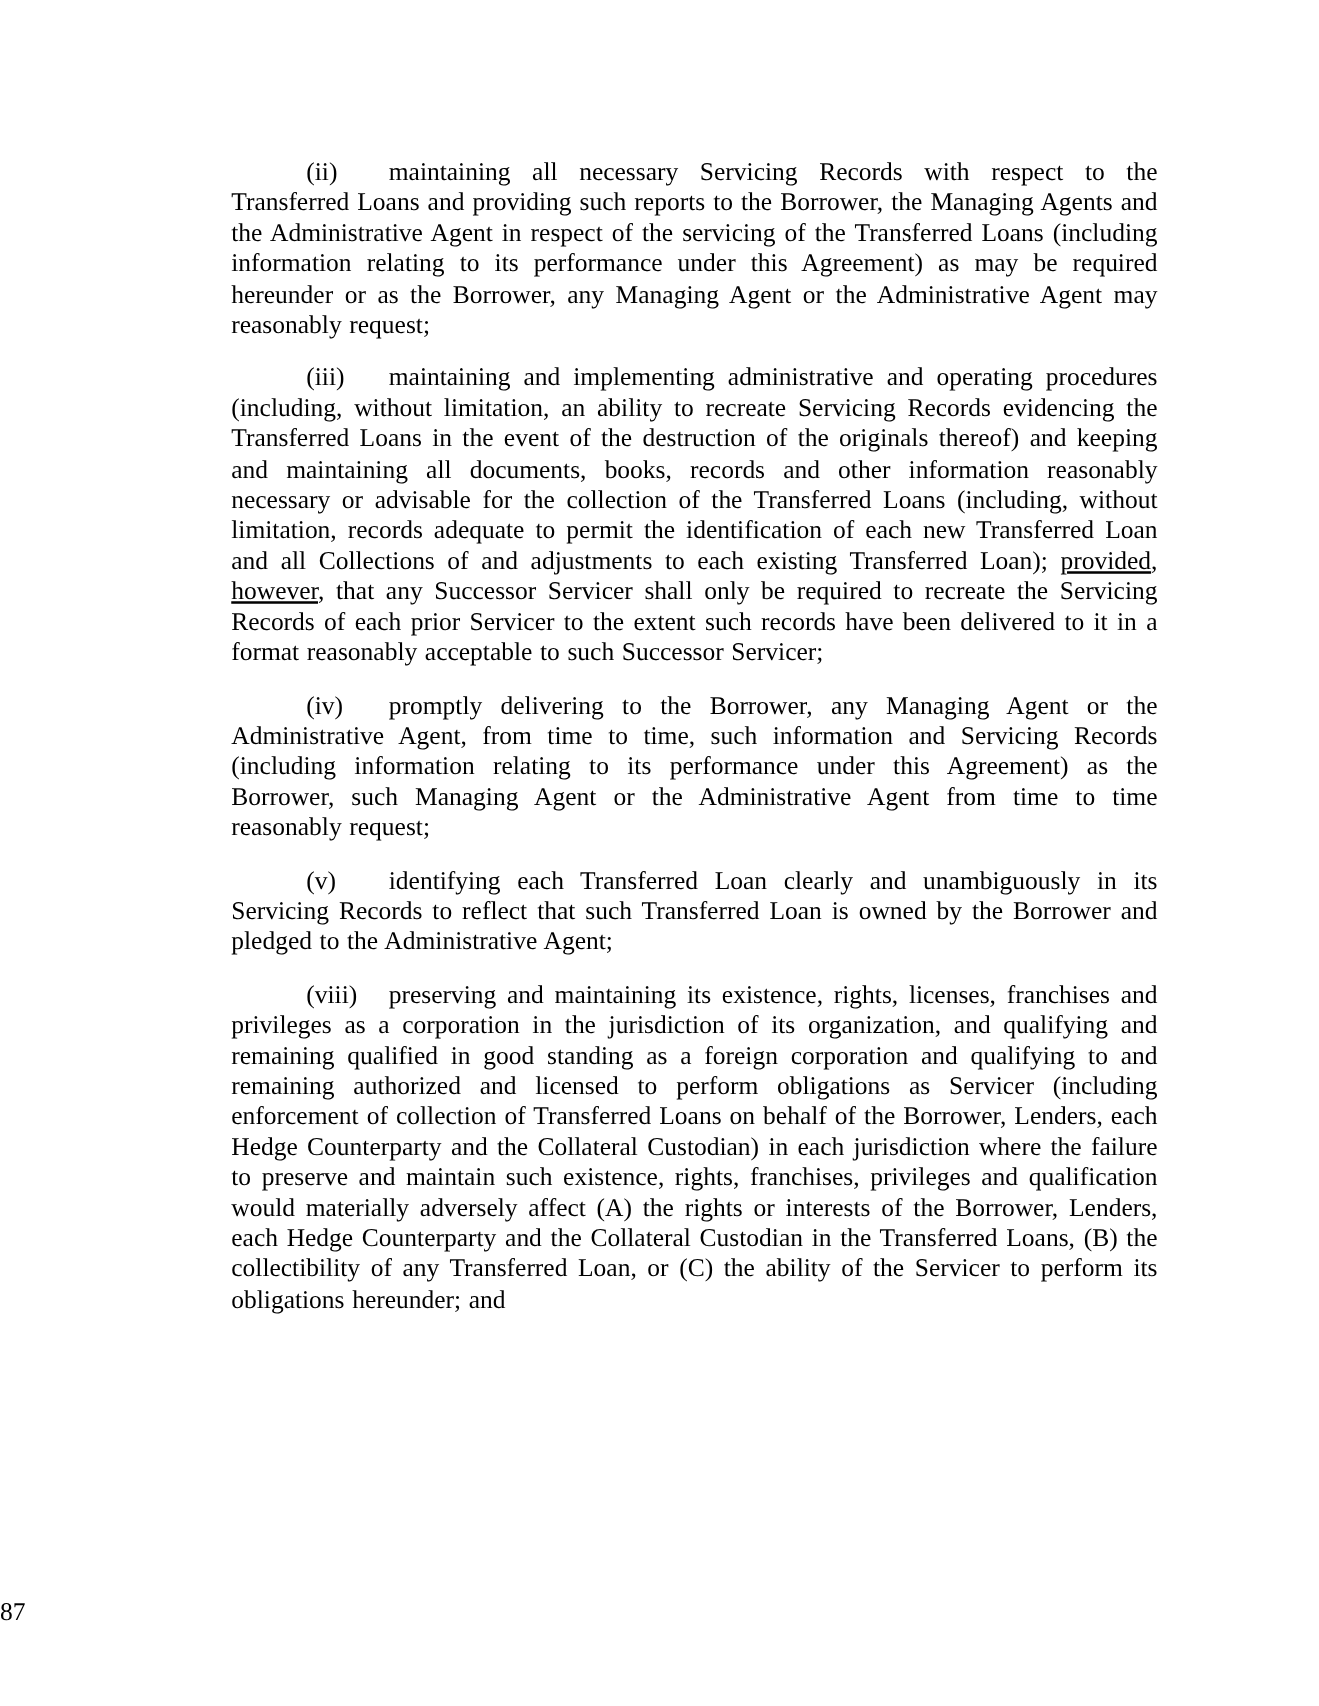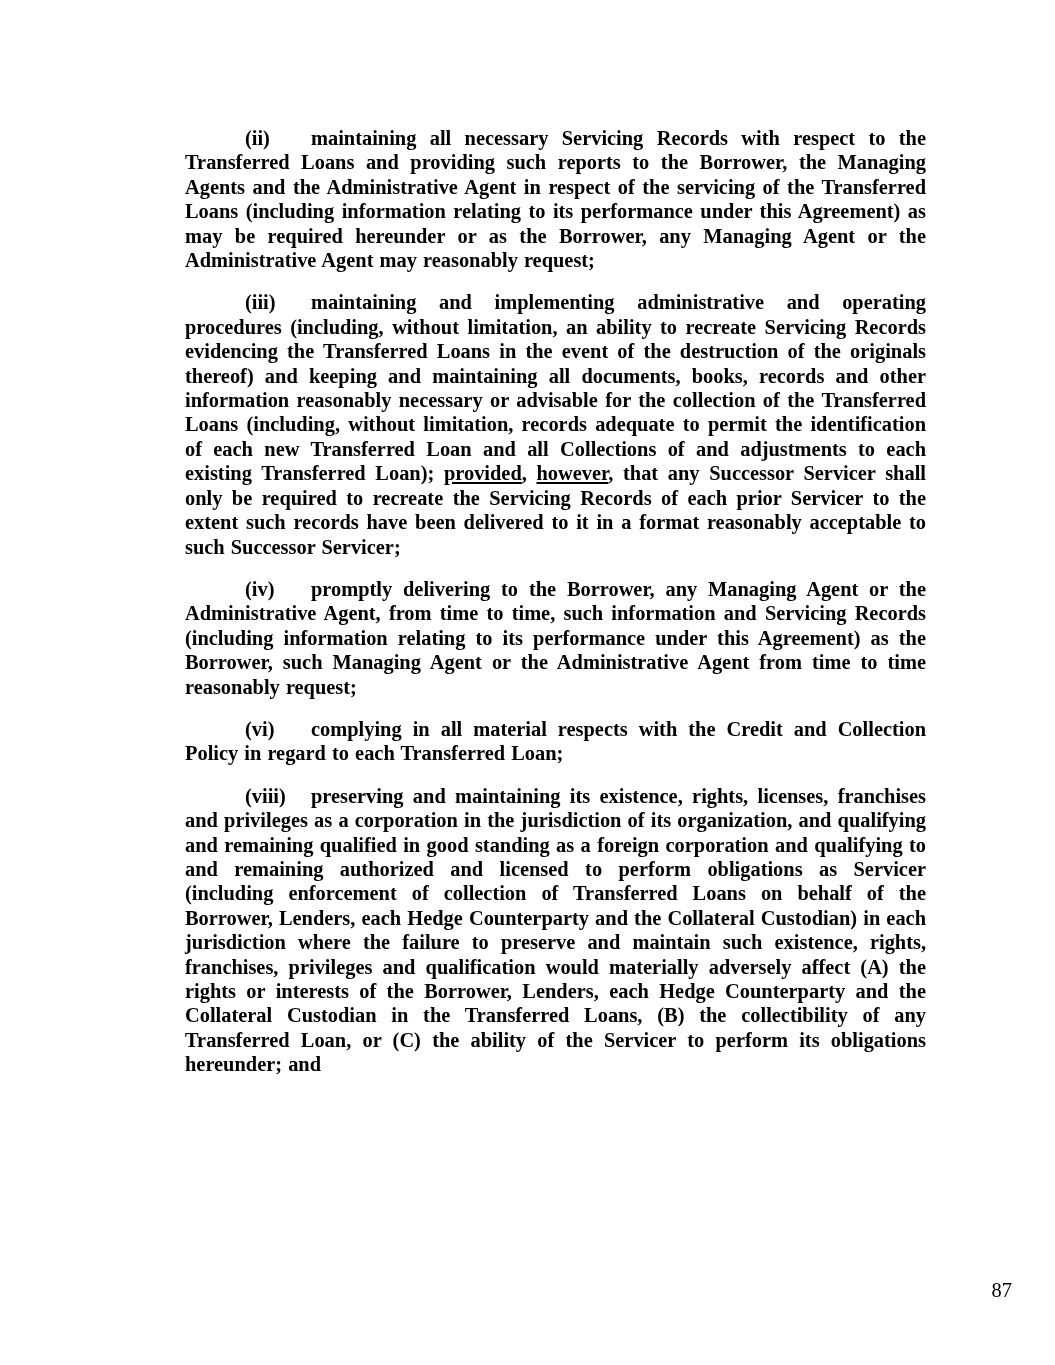--- a/index.html
+++ b/index.html
@@ -14,21 +14,20 @@
     background: #ffffff;
     color: #000000;
     font-family: "Liberation Serif", "DejaVu Serif", serif;
     overflow: hidden;
   }
   .content {
     position: absolute;
     left: 185px;
     top: 126px;
     width: 741px;
-    font-weight: bold;
   }
   p.clause {
     margin: 0 0 18px 0;
     text-align: justify;
     text-indent: 60px;
     font-size: 20.4px;
     line-height: 24.4px;
     word-spacing: 1px;
   }
   .pnum {
@@ -37,40 +36,39 @@
     text-indent: 0;
   }
   .u {
     text-decoration: underline;
   }
   .page-number {
     position: absolute;
     left: 0;
     top: 1278px;
     width: 1000px;
-    text-align: right;
+    text-align: left;
     font-size: 20.4px;
     line-height: 24.4px;
-    padding-left: 12px;
   }
 </style>
 </head>
 <body>
 
 <div class="page">
   <div class="content">
 
     <p class="clause"><span class="pnum">(ii)</span><span>maintaining all necessary Servicing Records with respect to the Transferred Loans and providing such reports to the Borrower, the Managing Agents and the Administrative Agent in respect of the servicing of the Transferred Loans (including information relating to its performance under this Agreement) as may be required hereunder or as the Borrower, any Managing Agent or the Administrative Agent may reasonably request;</span></p>
 
     <p class="clause"><span class="pnum">(iii)</span><span>maintaining and implementing administrative and operating procedures (including, without limitation, an ability to recreate Servicing Records evidencing the Transferred Loans in the event of the destruction of the originals thereof) and keeping and maintaining all documents, books, records and other information reasonably necessary or advisable for the collection of the Transferred Loans (including, without limitation, records adequate to permit the identification of each new Transferred Loan and all Collections of and adjustments to each existing Transferred Loan); </span><span class="u">provided</span><span>, </span><span class="u">however</span><span>, that any Successor Servicer shall only be required to recreate the Servicing Records of each prior Servicer to the extent such records have been delivered to it in a format reasonably acceptable to such Successor Servicer;</span></p>
 
     <p class="clause"><span class="pnum">(iv)</span><span>promptly delivering to the Borrower, any Managing Agent or the Administrative Agent, from time to time, such information and Servicing Records (including information relating to its performance under this Agreement) as the Borrower, such Managing Agent or the Administrative Agent from time to time reasonably request;</span></p>
 
+    <p class="clause"><span class="pnum">(v)</span><span>identifying each Transferred Loan clearly and unambiguously in its Servicing Records to reflect that such Transferred Loan is owned by the Borrower and pledged to the Administrative Agent;</span></p>
 
-    <p class="clause"><span class="pnum">(vi)</span><span>complying in all material respects with the Credit and Collection Policy in regard to each Transferred Loan;</span></p>
 
 
     <p class="clause"><span class="pnum">(viii)</span><span>preserving and maintaining its existence, rights, licenses, franchises and privileges as a corporation in the jurisdiction of its organization, and qualifying and remaining qualified in good standing as a foreign corporation and qualifying to and remaining authorized and licensed to perform obligations as Servicer (including enforcement of collection of Transferred Loans on behalf of the Borrower, Lenders, each Hedge Counterparty and the Collateral Custodian) in each jurisdiction where the failure to preserve and maintain such existence, rights, franchises, privileges and qualification would materially adversely affect (A) the rights or interests of the Borrower, Lenders, each Hedge Counterparty and the Collateral Custodian in the Transferred Loans, (B) the collectibility of any Transferred Loan, or (C) the ability of the Servicer to perform its obligations hereunder; and</span></p>
 
   </div>
 
   <div class="page-number">87</div>
 </div>
 
 </body></html>

